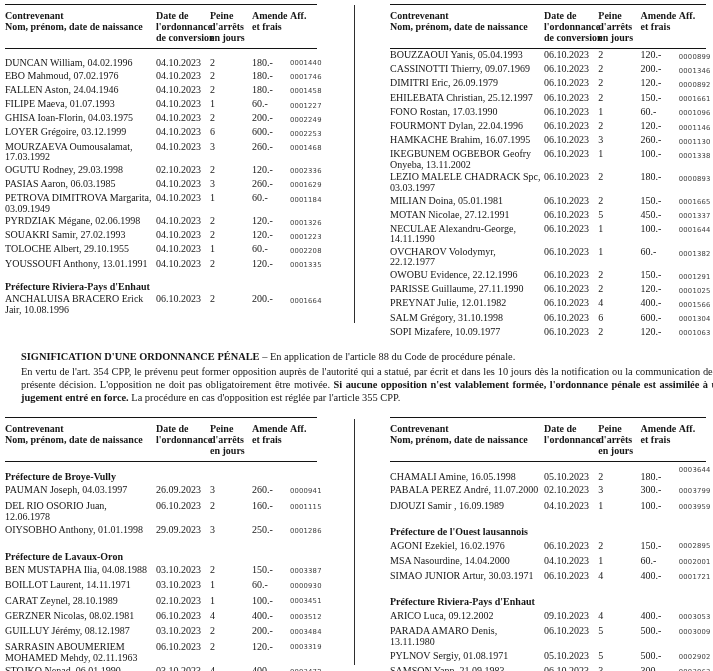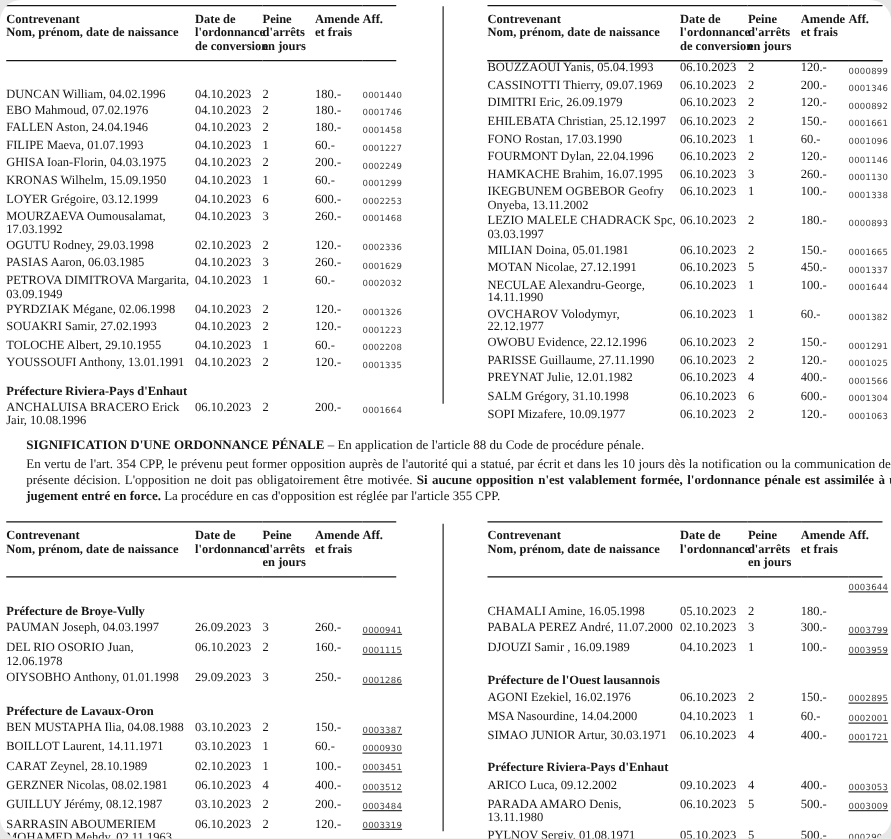--- a/index.html
+++ b/index.html
@@ -1,40 +1,40 @@
 <!DOCTYPE html>
 <html><head>
 <meta charset="utf-8">
 <style>
   html,body{margin:0;padding:0;background:#e8e8e8;}
   .page{
     position:relative;width:713px;height:671px;background:#ffffff;
-    color:#161616;font-family:"Liberation Serif",serif;overflow:hidden;border-radius:17px;
+    color:#161616;font-family:"Liberation Serif",serif;overflow:hidden;
   }
   
   .tbl-wrap{position:absolute;}
   .pos-tl{left:5px;top:4px;width:312px;}
   .pos-tr{left:390px;top:4px;width:316px;}
   .pos-bl{left:5px;top:417px;width:312px;}
   .pos-br{left:390px;top:417px;width:316px;}
   table.tbl{border-collapse:collapse;table-layout:fixed;width:100%;
             border-top:1.9px solid #141414;}
   .c-name{width:151px}.c-date{width:54px}.c-days{width:42px}.c-fine{width:38px}.c-aff{width:27px}
   .pos-tr .c-name,.pos-br .c-name{width:153px}
   th{font-size:10px;font-weight:bold;text-align:left;vertical-align:top;
      white-space:pre;line-height:11px;padding:5px 0 5px 0;
      border-bottom:1.5px solid #141414;}
   td{font-size:10px;vertical-align:top;text-align:left;}
   .pitch-top td{line-height:10.5px;padding:1px 0 1.1px 0;}
   .pitch-bot td{line-height:11px;padding:1.2px 0 1.3px 0;}
-  tbody tr.first-row td{padding-top:22px;}
+  tbody tr.first-row td{padding-top:9px;}
   td.name{padding-right:2px;}
   td.aff{font-family:"DejaVu Sans",sans-serif;font-size:6.8px;color:#3d3d3d;
          letter-spacing:.2px;padding-top:2.6px;}
-  .pitch-bot td.aff{padding-top:3px;text-decoration:underline;}
+  .pitch-bot td.aff{padding-top:3px;}
   tr.section-row td{font-weight:bold;}
   .pitch-top tr.spacer td{height:9px;padding:0;}
   .pitch-bot tr.spacer td{height:11px;padding:0;}
   
   .vdivider{position:absolute;width:1.4px;background:#2e2e2e;}
   .vdiv-top{left:354px;top:5px;height:318px;}
   .vdiv-bot{left:354px;top:419px;height:246px;}
   
   .notice{position:absolute;left:21px;top:350px;width:702px;font-size:10.4px;}
   .notice-head{margin:0 0 3px 0;line-height:13px;}
@@ -99,27 +99,20 @@
             <td class="aff">0001227</td>
           </tr>
           <tr class="">
             <td class="name">GHISA Ioan-Florin, 04.03.1975</td>
             <td class="date">04.10.2023</td>
             <td class="days">2</td>
             <td class="fine">200.-</td>
             <td class="aff">0002249</td>
           </tr>
           <tr class="">
-            <td class="name">KRONAS Wilhelm, 15.09.1950</td>
-            <td class="date">04.10.2023</td>
-            <td class="days">1</td>
-            <td class="fine">60.-</td>
-            <td class="aff">0001299</td>
-          </tr>
-          <tr class="">
             <td class="name">LOYER Grégoire, 03.12.1999</td>
             <td class="date">04.10.2023</td>
             <td class="days">6</td>
             <td class="fine">600.-</td>
             <td class="aff">0002253</td>
           </tr>
           <tr class="">
             <td class="name">MOURZAEVA Oumousalamat, 17.03.1992</td>
             <td class="date">04.10.2023</td>
             <td class="days">3</td>
@@ -138,21 +131,21 @@
             <td class="date">04.10.2023</td>
             <td class="days">3</td>
             <td class="fine">260.-</td>
             <td class="aff">0001629</td>
           </tr>
           <tr class="">
             <td class="name">PETROVA DIMITROVA Margarita, 03.09.1949</td>
             <td class="date">04.10.2023</td>
             <td class="days">1</td>
             <td class="fine">60.-</td>
-            <td class="aff">0002032</td>
+            <td class="aff">0001184</td>
           </tr>
           <tr class="">
             <td class="name">PYRDZIAK Mégane, 02.06.1998</td>
             <td class="date">04.10.2023</td>
             <td class="days">2</td>
             <td class="fine">120.-</td>
             <td class="aff">0001326</td>
           </tr>
           <tr class="">
             <td class="name">SOUAKRI Samir, 27.02.1993</td>

